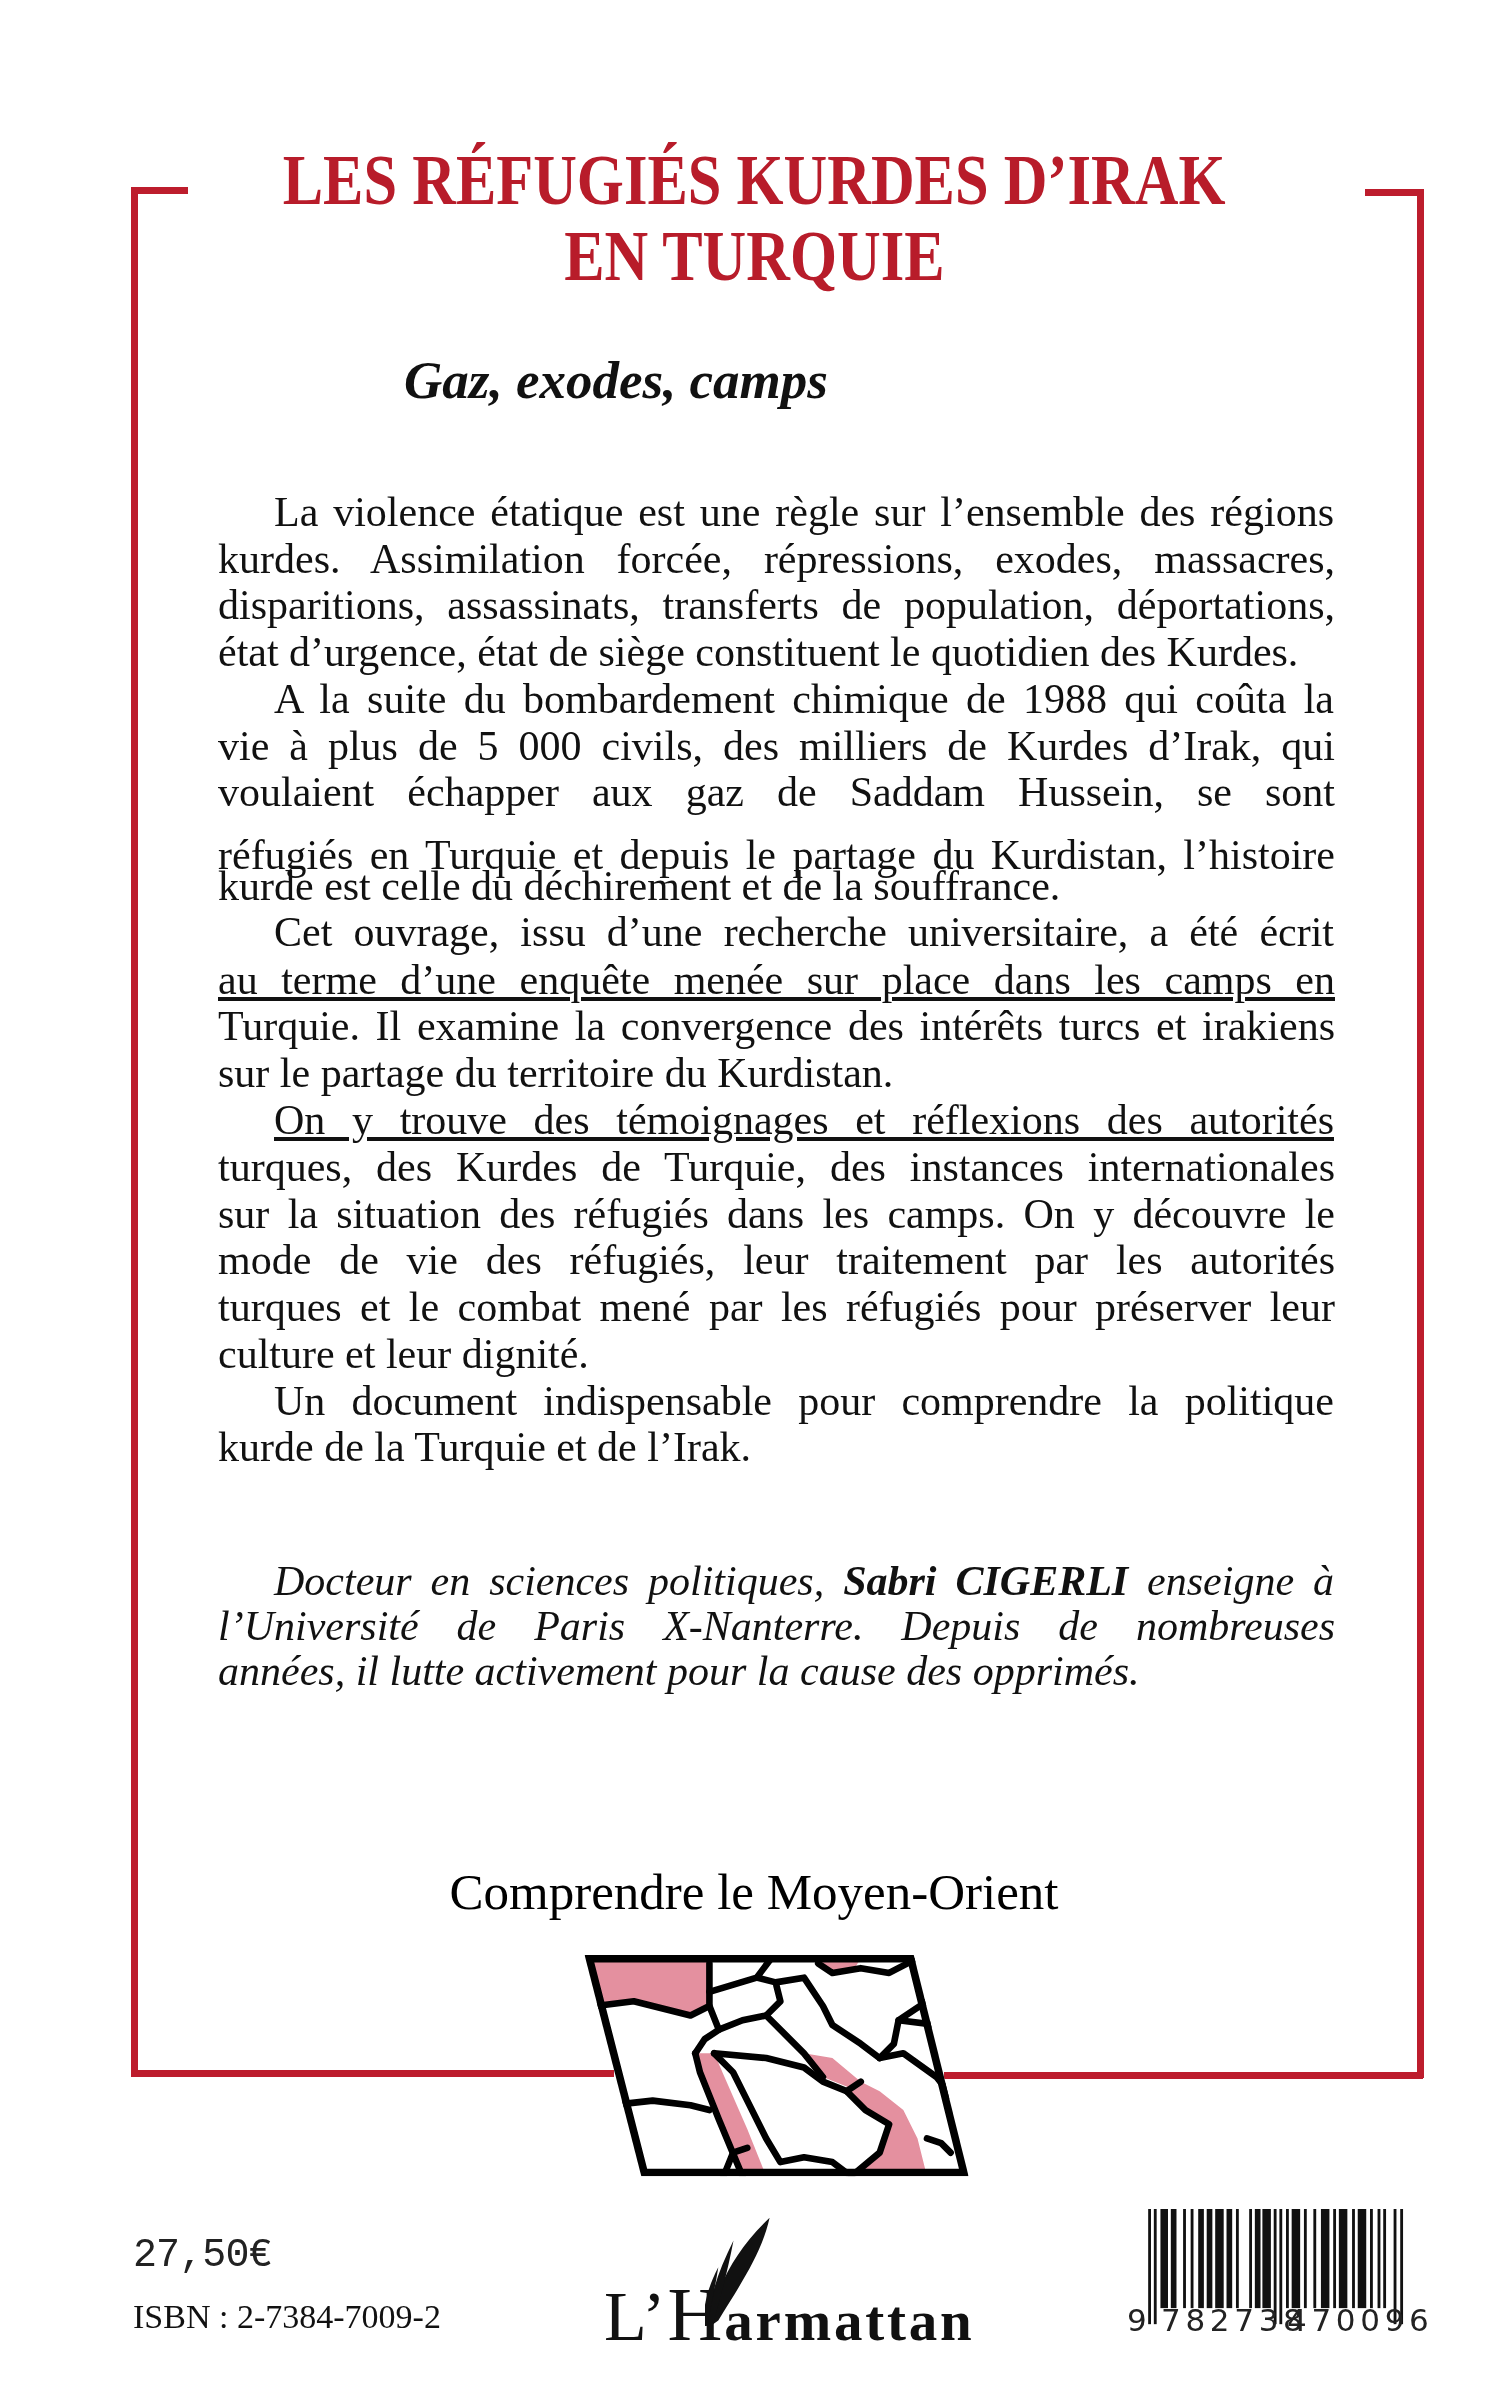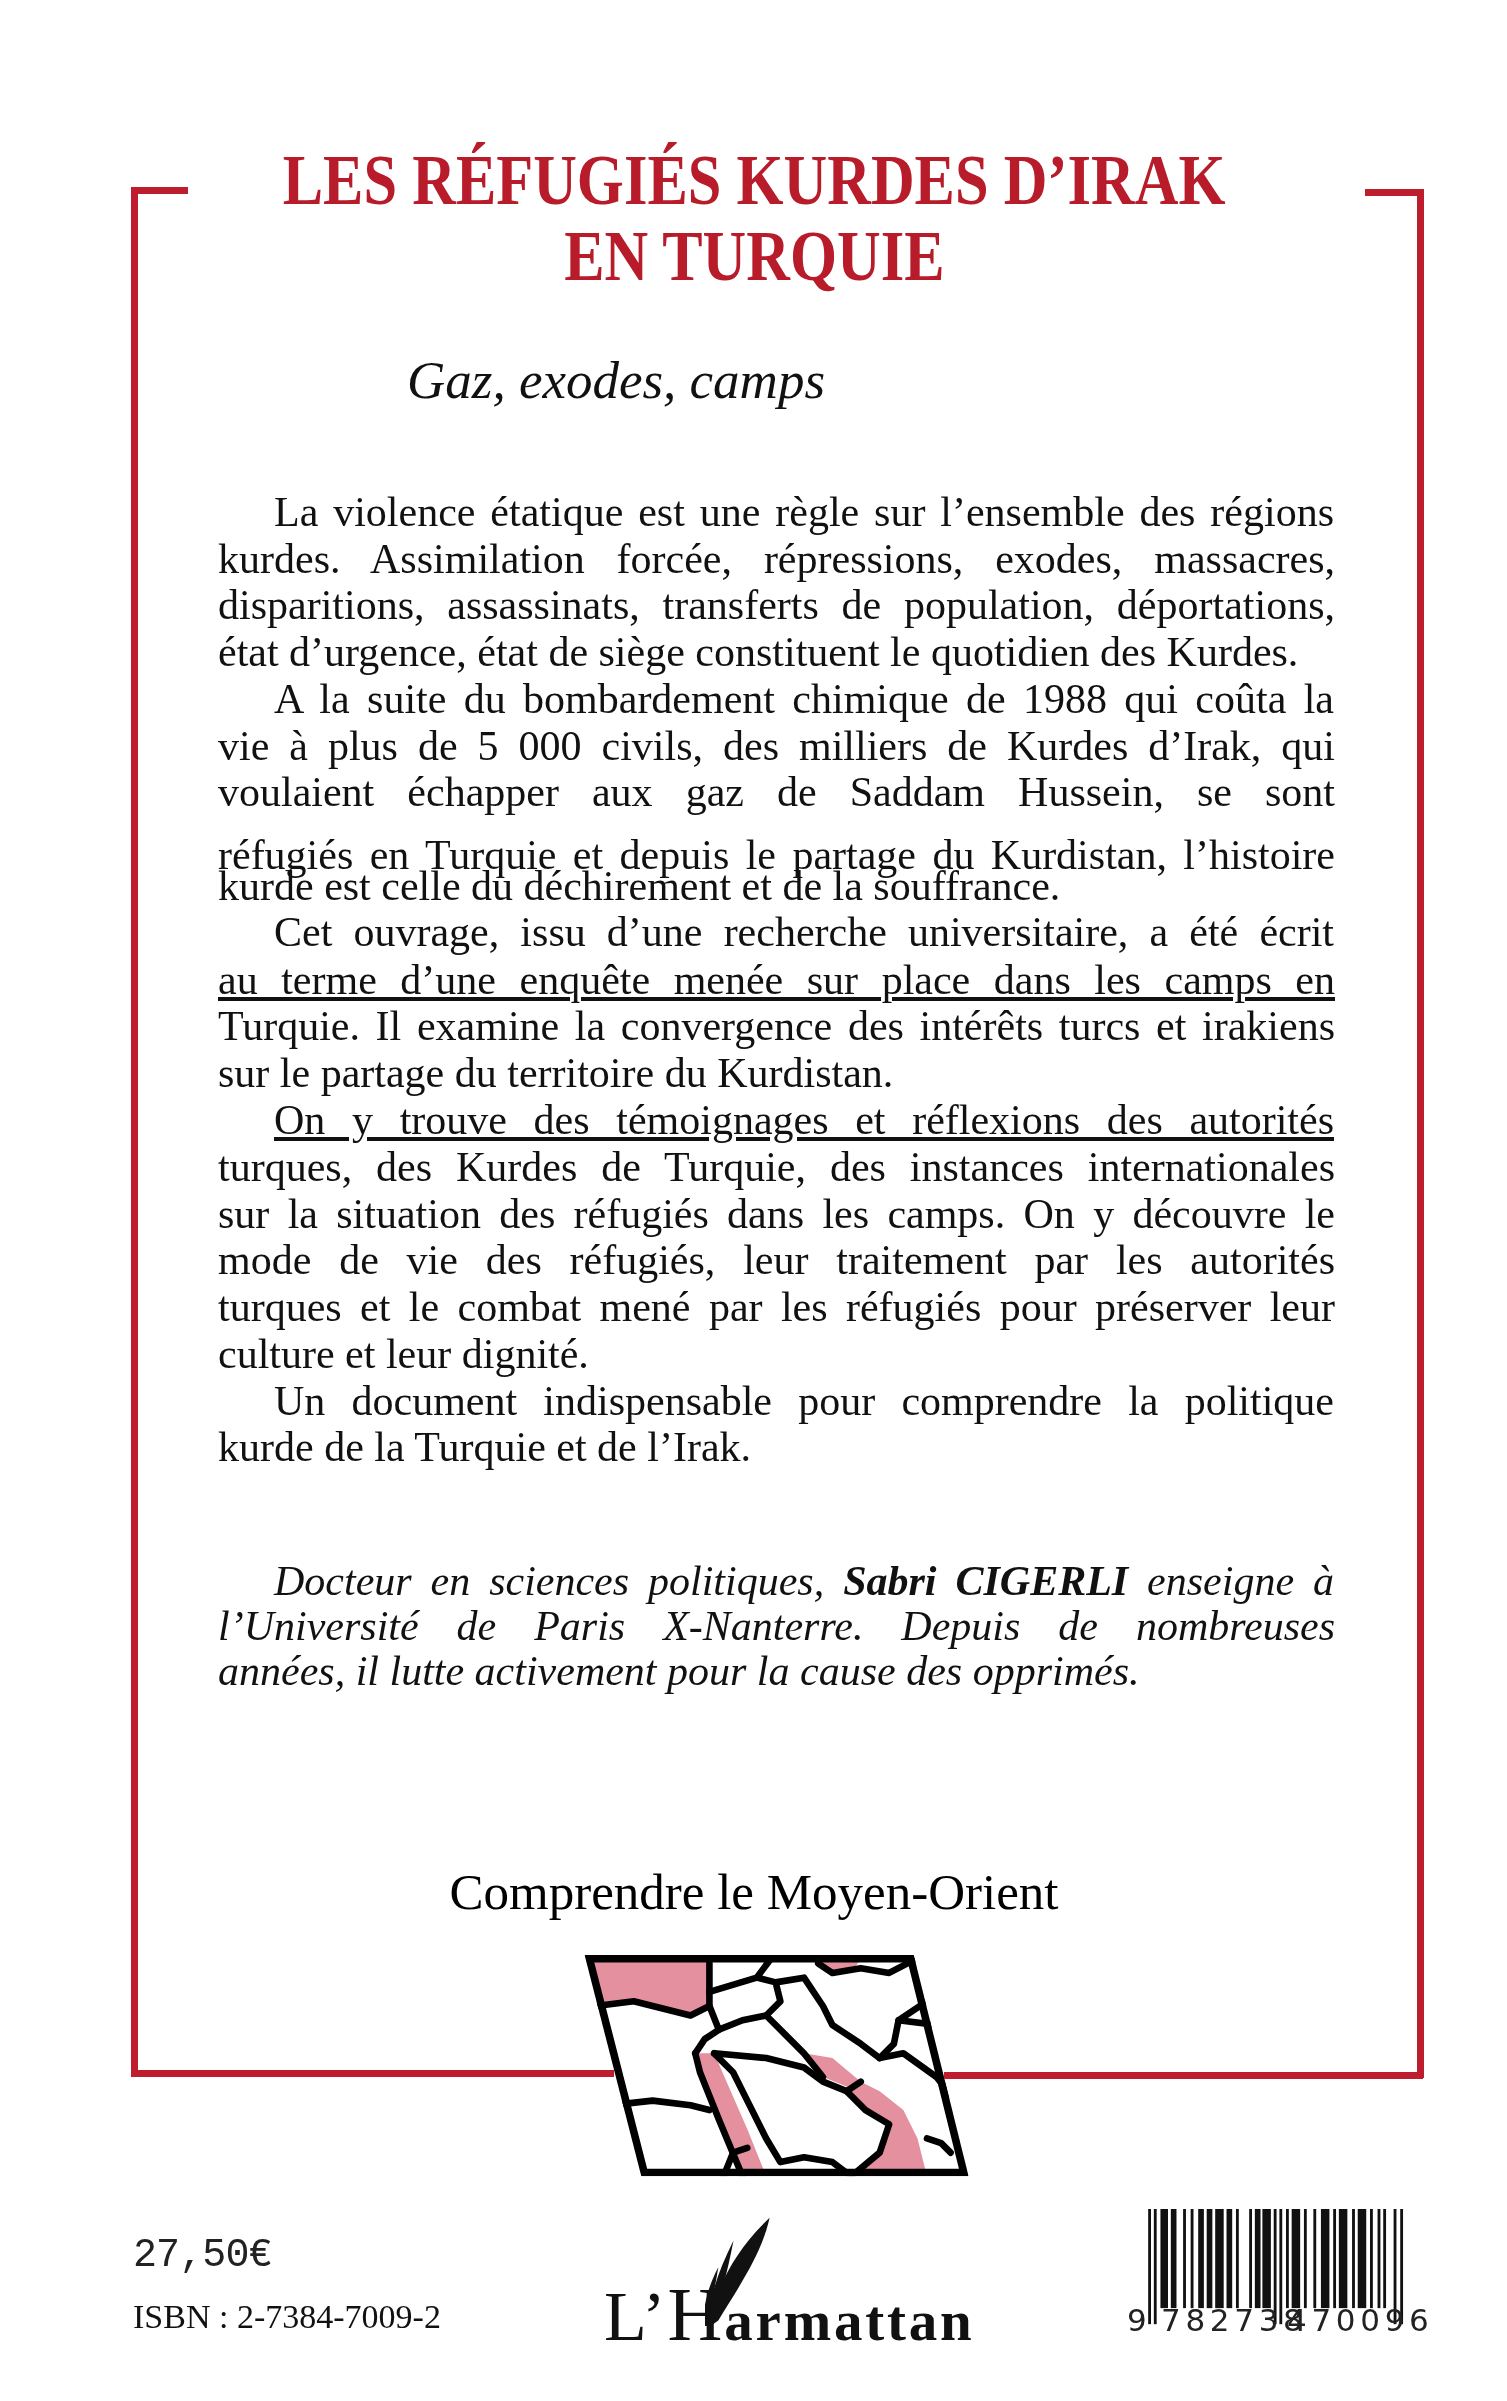--- a/index.html
+++ b/index.html
@@ -1,21 +1,21 @@
 <!DOCTYPE html>
 <html style="font-size:15px"><head>
 <meta charset="utf-8">
 <style>
   html, body { margin:0; padding:0; background:#ffffff; }
   body { width:1508px; height:2402px; position:relative; overflow:hidden; font-family:"Liberation Serif", serif; color:#111; }
   .abs { position:absolute; }
   .frame-line { position:absolute; background:#bd1d2d; }
   .title-line { position:absolute; left:0; width:1508px; text-align:center; color:#b81c2a; font-weight:bold; font-family:"Liberation Serif", serif; white-space:nowrap; }
   .title-line span { display:inline-block; transform-origin:center bottom; }
-  .subtitle { position:absolute; left:0; width:1232px; text-align:center; font-style:italic; font-weight:normal; font-size:53px; color:#111; white-space:nowrap; }
+  .subtitle { position:absolute; left:0; width:1232px; text-align:center; font-style:italic; font-weight:bold; font-size:53px; color:#111; white-space:nowrap; }
   .body-line { position:absolute; left:218px; width:1117px; font-size:42px; line-height:47px; height:47px; white-space:nowrap; text-align:justify; text-align-last:justify; }
   .body-line.indent { left:274px; width:1060px; }
   .body-line.last { text-align-last:left; }
   .author-line { font-style:italic; }
   .author-line b { font-style:italic; font-weight:bold; }
   .series { position:absolute; left:0; width:1508px; text-align:center; color:#000000; font-size:51px; white-space:nowrap; }
   .price { position:absolute; left:133px; top:2233px; font-family:Liberation Mono, monospace; font-weight:200; font-size:40px; color:#222; letter-spacing:-0.9px; }
   .isbn { position:absolute; left:133px; top:2298px; font-size:34px; color:#111; white-space:nowrap; }
   .publisher { position:absolute; left:604px; top:2271px; font-size:70px; color:#111; white-space:nowrap; letter-spacing:1.9px; }
   .barcode-digits { position:absolute; font-family:"DejaVu Sans", sans-serif; font-size:31px; color:#222; letter-spacing:4.7px; white-space:nowrap; }

